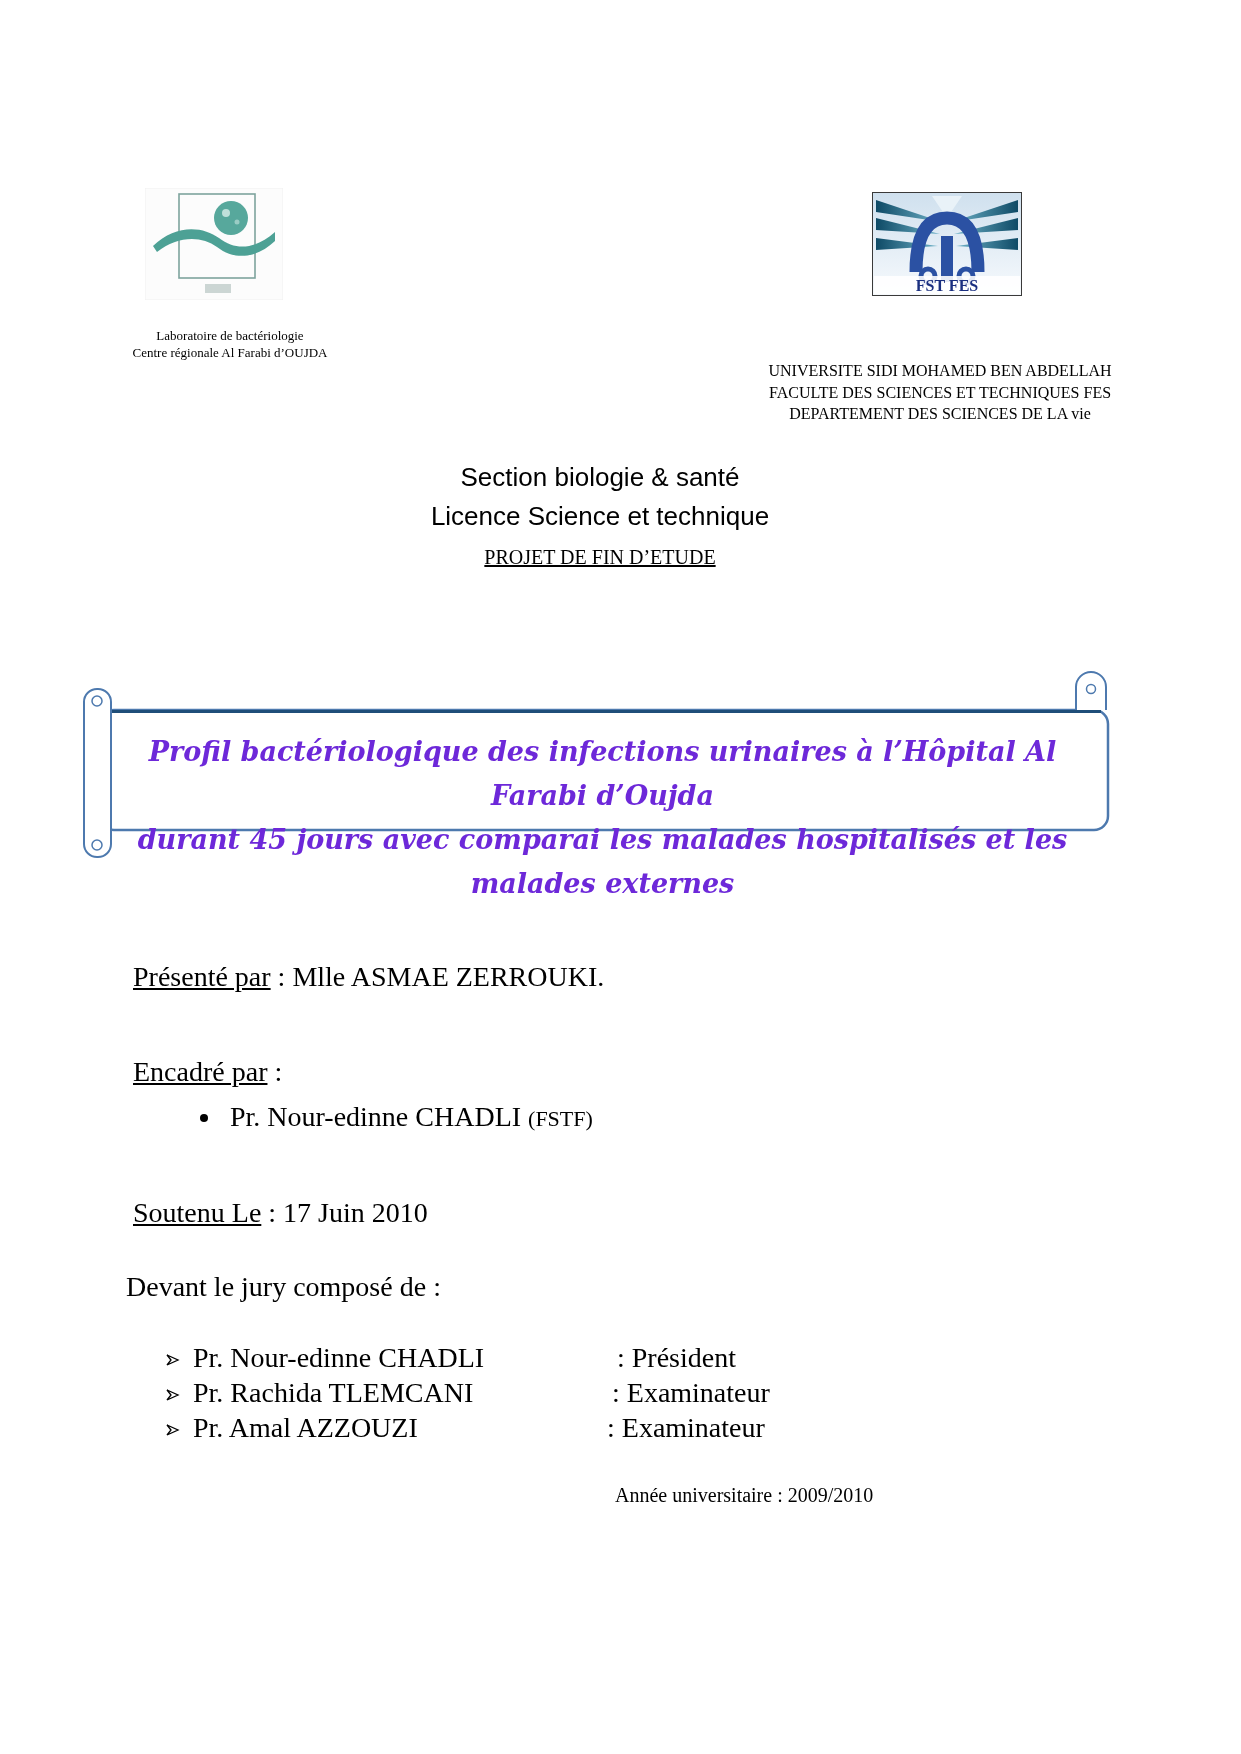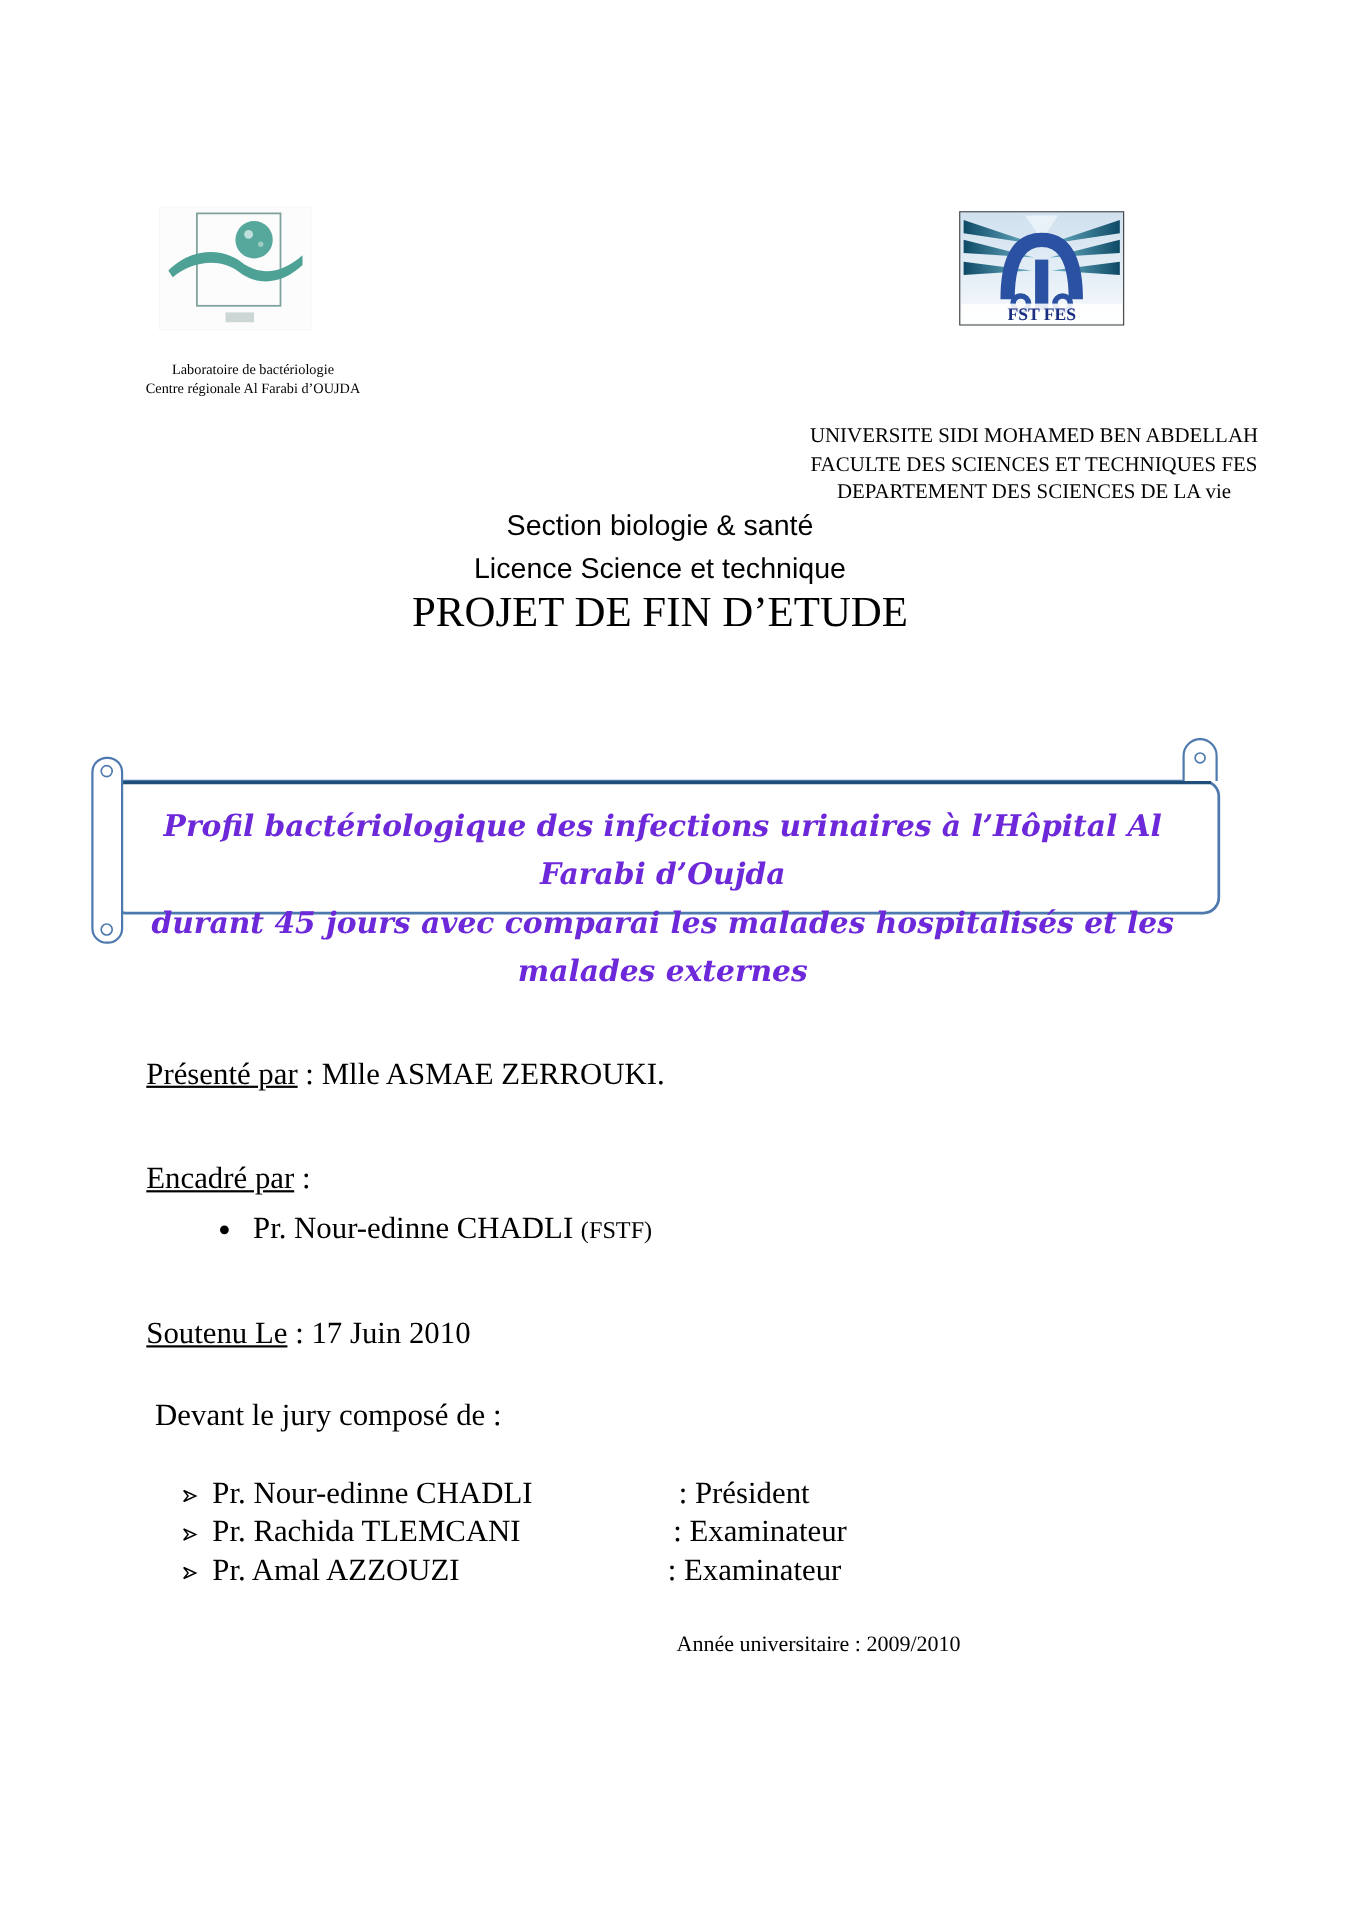--- a/index.html
+++ b/index.html
@@ -9,44 +9,44 @@
   }
   
   .left-logo{position:absolute;left:145px;top:188px;width:138px;height:112px;}
   .left-caption{
     position:absolute;left:110px;top:328px;width:240px;text-align:center;
     font-size:13px;line-height:1.3;font-family:"Liberation Serif",serif;
   }
   .right-logo{position:absolute;left:872px;top:192px;width:150px;height:104px;}
   .right-caption{
     position:absolute;left:700px;top:360px;width:480px;text-align:center;
-    font-size:19px;line-height:1.35;font-family:"Liberation Serif",serif;margin-top:24px;
+    font-size:16px;line-height:1.35;font-family:"Liberation Serif",serif;
   }
   
   .program{position:absolute;left:275px;top:458px;width:650px;text-align:center;}
   .program .sans{font-family:"Liberation Sans",sans-serif;font-size:26px;line-height:39px;}
-  .program .serif{font-family:"Liberation Serif",serif;font-size:39px;line-height:42px;}
+  .program .serif{font-family:"Liberation Serif",serif;font-size:20px;line-height:42px;text-decoration:underline;}
   
   .banner-svg{position:absolute;left:75px;top:655px;width:1050px;height:215px;}
   .banner-text{
     position:absolute;left:120px;top:730px;width:965px;text-align:center;
     font-family:"DejaVu Serif",serif;font-style:italic;font-weight:bold;
     font-size:27px;line-height:44px;color:#6d28d9;
   }
   
   .body-line{position:absolute;font-size:28px;line-height:34px;}
   .u{text-decoration:underline;}
   .presented{left:133px;top:960px;}
   .encadre{left:133px;top:1055px;}
   .bullets{position:absolute;left:200px;top:1100px;width:900px;}
   .bullet-row{display:flex;align-items:baseline;margin-bottom:14px;font-size:28px;line-height:34px;}
   .dot{width:8px;height:8px;border-radius:50%;background:#000;margin-right:22px;flex:0 0 auto;align-self:center;}
   .paren{font-size:22px;}
   .soutenu{left:133px;top:1196px;}
-  .devant{left:141px;top:1270px;text-align:right;}
+  .devant{left:126px;top:1270px;text-align:right;}
   .jury{position:absolute;left:165px;top:1342px;width:950px;}
   .jury-row{display:flex;align-items:baseline;height:35px;font-size:28px;}
   .arrow{flex:0 0 auto;margin-right:12px;align-self:center;}
   .jury-name{display:inline-block;width:424px;}
   .jury-row:nth-of-type(2) .jury-name{width:419px;}
   .jury-row:nth-of-type(3) .jury-name{width:414px;}
   .annee{left:615px;top:1478px;font-size:20px;}
 </style>
 </head>
 <body>

